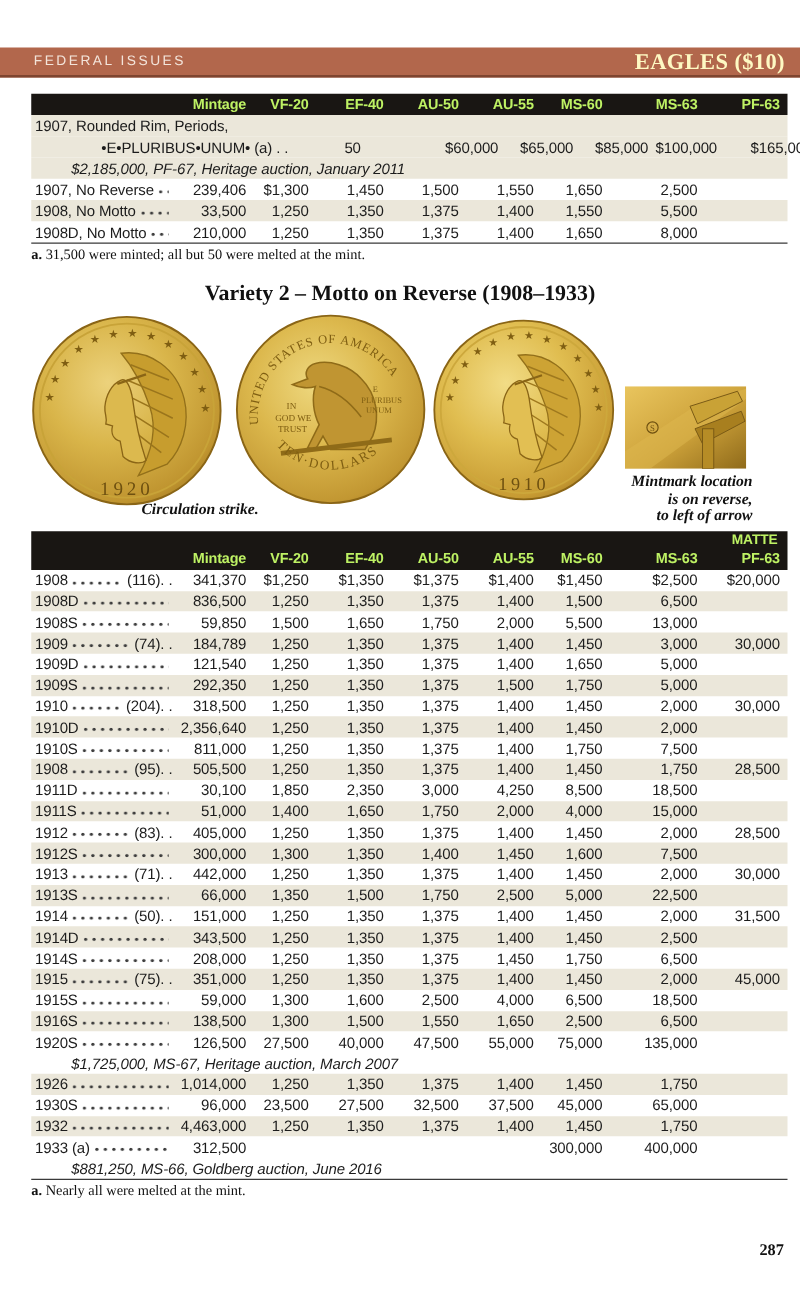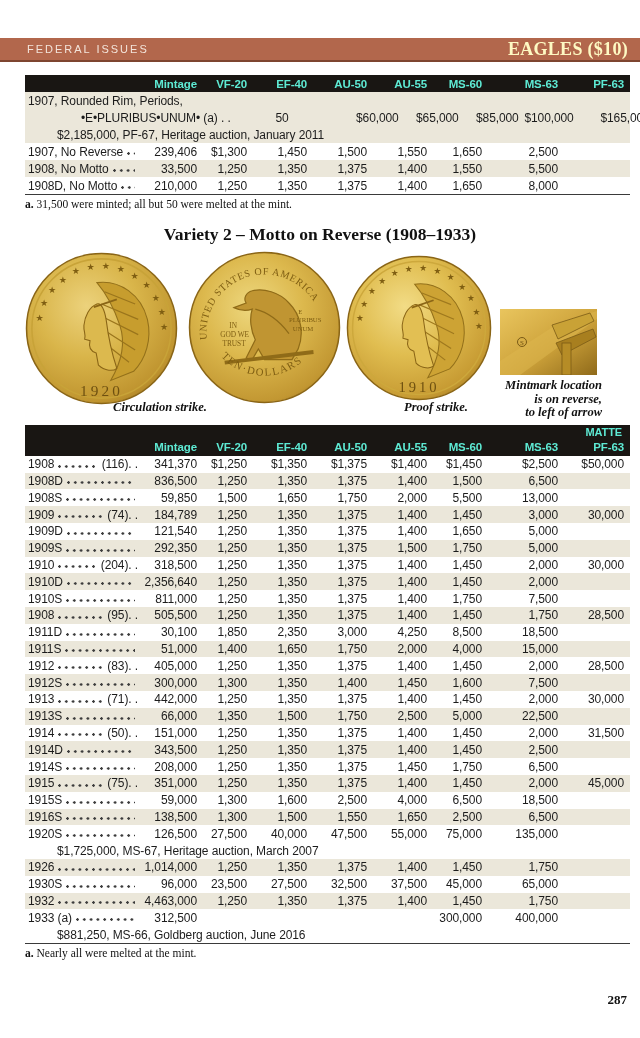--- a/index.html
+++ b/index.html
@@ -10,38 +10,38 @@
   .topbar{margin-top:38px;height:22px;background:#b2674c;border-bottom:2px solid #7e4530;
           display:flex;justify-content:space-between;align-items:center;
           padding:0 12px 0 27px;}
   .topbar .left{color:#f3e4da;font-size:11px;letter-spacing:2px;}
   .topbar .right{color:#fef9c3;font-family:"Liberation Serif",serif;font-weight:bold;
                  font-size:18px;letter-spacing:.3px;}
 
   
   .tbl{width:605px;margin-left:25px;font-size:12px;letter-spacing:-0.1px;
        border-bottom:1px solid #3a3a3a;}
-  .thead{background:#191613;color:#5eead4;font-weight:bold;}
+  .thead{background:#191613;color:#bef264;font-weight:bold;}
   .matte{height:14px;line-height:15px;text-align:right;font-size:11px;padding-right:8px;}
   .r{display:flex;align-items:center;height:17px;padding-right:6px;}
   #table2 .r{height:16.8px;}
   .thead .r{height:18px;font-size:11.5px;}
   #table1 .thead .r{height:17px;}
   .lbl{padding-left:3px;white-space:pre;flex:0 0 auto;}
   .indent2{padding-left:56px;}
   .fill{flex:1 1 auto;}
   .leader{flex:1 1 auto;height:5px;align-self:flex-end;margin:0 4px 4px 4px;
           background-image:radial-gradient(circle at 1.5px 2.5px,#3c3c3c 1.05px,transparent 1.5px);
           background-repeat:repeat-x;background-size:6.8px 5px;}
   .paren{flex:0 0 auto;margin-right:1px;}
   .c{flex:0 0 auto;text-align:right;}
   .mint{width:58px}.vf{width:50px}.ef{width:60px}.a50{width:60px}
   .a55{width:60px}.m60{width:55px}.m63{width:76px}.pf{width:66px}
   .beige{background:#ebe7da;}
-  .note{}
+  .note{font-style:italic;}
   .note .note-text{padding-left:32px;}
 
   .footnote{margin:3px 10px 0 25px;font-family:"Liberation Serif",serif;font-size:11.5px;color:#111;}
   .footnote b{font-weight:bold;}
 
   .variety-title{margin:14px 0 6px 0;text-align:center;
                  font-family:"Liberation Serif",serif;font-weight:bold;font-size:17.5px;color:#111;}
 
   .figures{position:relative;height:174px;}
   .coin{position:absolute;}
@@ -253,21 +253,20 @@
       <rect width="97" height="66" fill="url(#g4)"></rect>
       <path d="M0 52 L62 12 L97 2 L97 10 L20 66 L0 66 Z" fill="#dcb74e" opacity="0.55"></path>
       <path d="M52 16 L90 4 L94 12 L58 30 Z" fill="#c9a236" stroke="#7a5a15" stroke-width="0.8"></path>
       <path d="M56 34 L93 20 L96 28 L62 46 Z" fill="#a87f1f" stroke="#7a5a15" stroke-width="0.8"></path>
       <rect x="62" y="34" width="9" height="32" fill="#b68c26" stroke="#7a5a15" stroke-width="0.8"></rect>
       <circle cx="22" cy="33" r="4.5" fill="none" stroke="#6e5010" stroke-width="0.9"></circle>
       <text x="22" y="35.8" text-anchor="middle" font-size="7" fill="#6e5010" font-family="Liberation Serif, serif">S</text>
     </svg>
 
     <div class="cap center" style="left:60px;top:149px;">Circulation strike.</div>
-    <div class="cap center" style="left:336px;top:149px;">Proof strike.</div>
     <div class="mmnote">
       <span>Mintmark location</span>
       <span>is on reverse,</span>
       <span>to left of arrow</span>
     </div>
   </div>
 
   <div class="tbl" id="table2">
       <div class="thead">
         <div class="matte">MATTE</div>
@@ -287,21 +286,21 @@
         <span class="lbl">1908</span>
         <span class="leader"></span>
         <span class="paren">(116). .</span>
         <span class="c mint">341,370</span>
         <span class="c vf">$1,250</span>
         <span class="c ef">$1,350</span>
         <span class="c a50">$1,375</span>
         <span class="c a55">$1,400</span>
         <span class="c m60">$1,450</span>
         <span class="c m63">$2,500</span>
-        <span class="c pf">$50,000</span>
+        <span class="c pf">$20,000</span>
       </div>
       <div class="r beige">
         <span class="lbl">1908D</span>
         <span class="leader"></span>
         <span class="c mint">836,500</span>
         <span class="c vf">1,250</span>
         <span class="c ef">1,350</span>
         <span class="c a50">1,375</span>
         <span class="c a55">1,400</span>
         <span class="c m60">1,500</span>

